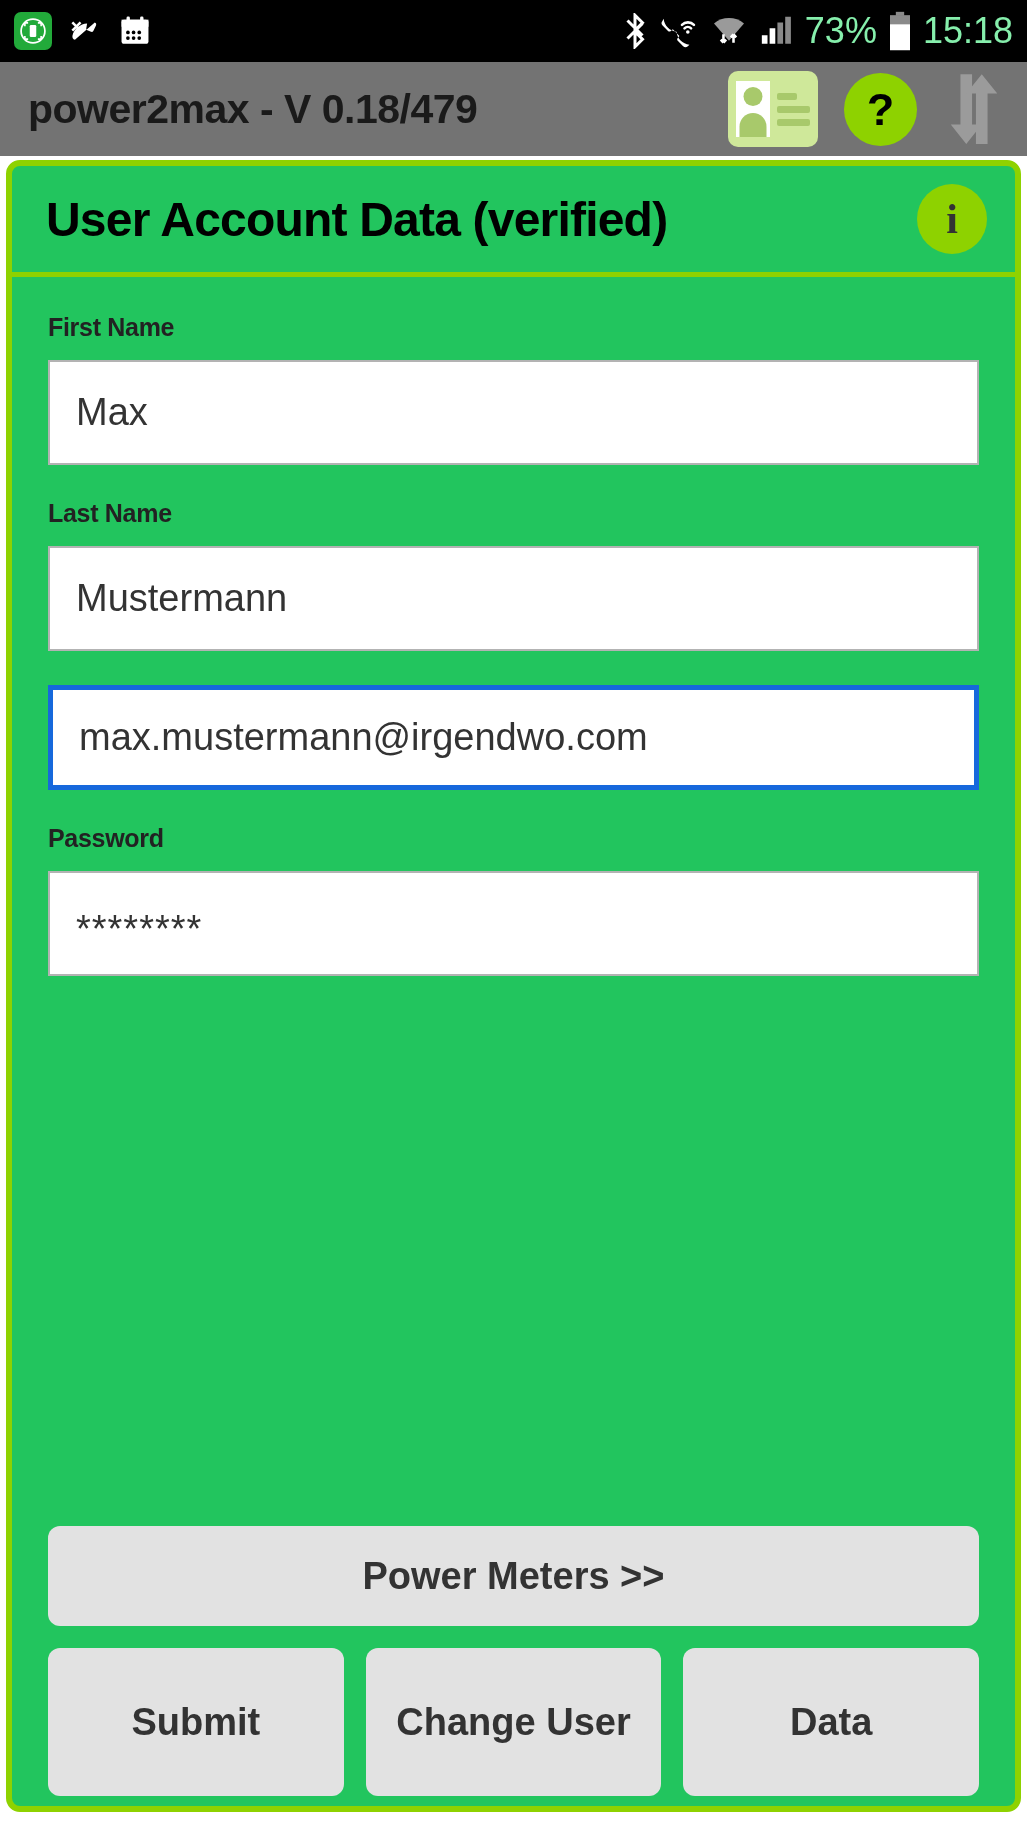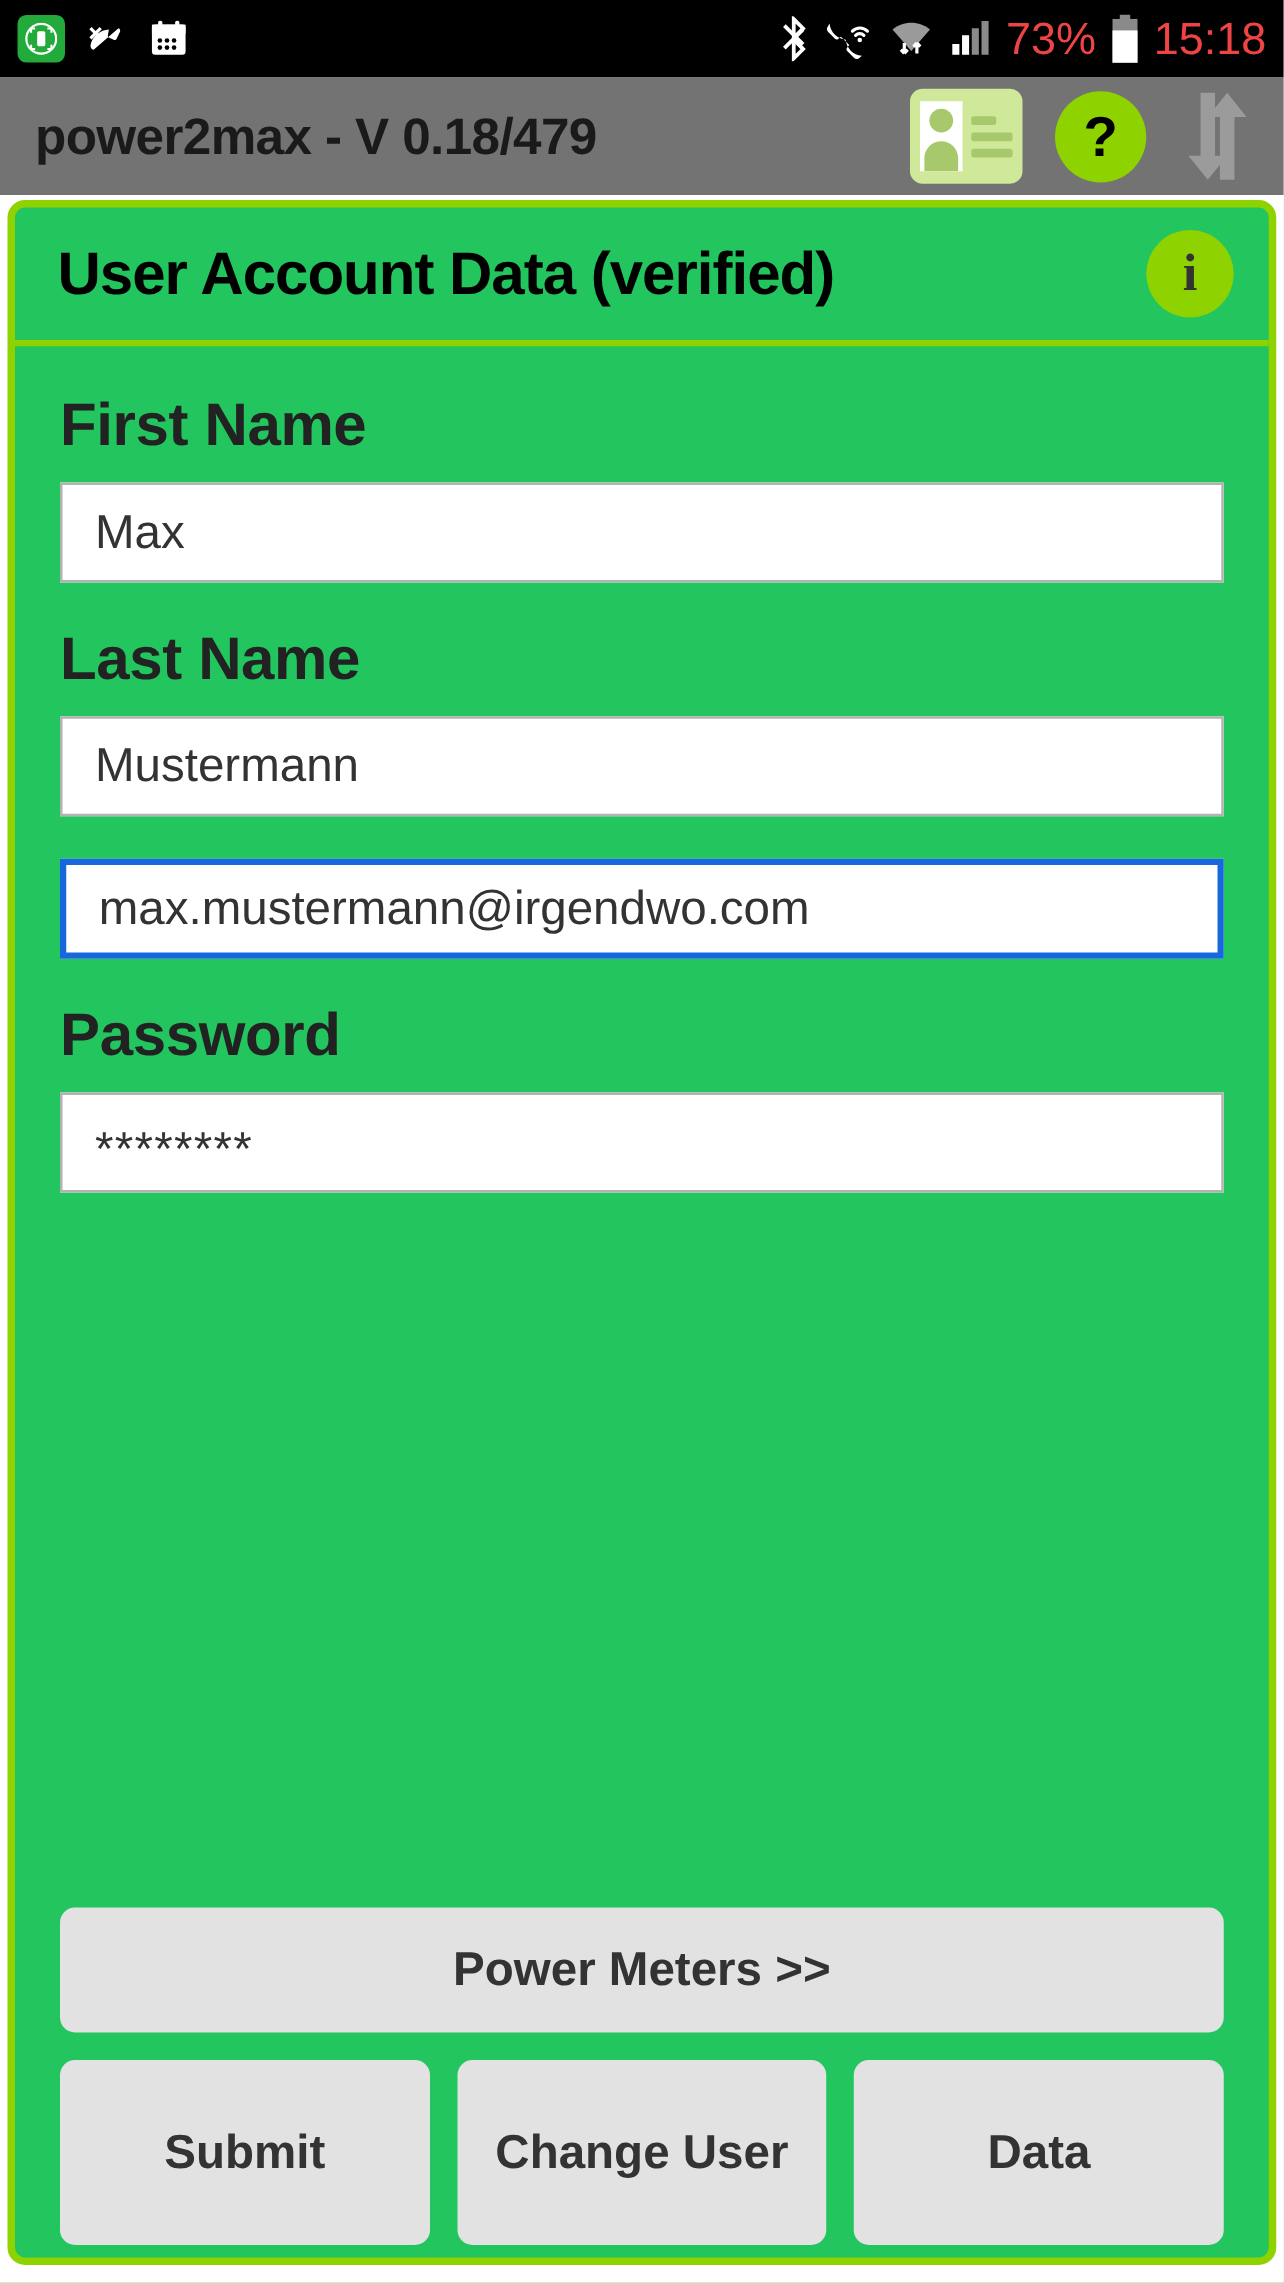--- a/index.html
+++ b/index.html
@@ -29,21 +29,21 @@
     gap: 14px;
     flex: 1;
   }
   .sb-right {
     display: flex;
     align-items: center;
     gap: 11px;
   }
   .sb-icon { display: block; }
   .sb-text {
-    color: #ef4444;
+    color: #86efac;
     font-size: 36px;
     font-family: "Liberation Sans", sans-serif;
     letter-spacing: 0px;
     line-height: 1;
   }
   .app-badge {
     width: 38px; height: 38px;
     background: #22aa3a;
     border-radius: 7px;
     display: flex; align-items: center; justify-content: center;
@@ -171,29 +171,29 @@
   .card-body {
     flex: 1;
     padding: 36px 36px 0 36px;
     box-sizing: border-box;
     display: flex;
     flex-direction: column;
   }
 
   .field { margin-bottom: 34px; }
   .field-label {
-    font-size: 48px;
+    font-size: 25px;
     font-weight: bold;
     color: #222222;
     letter-spacing: -0.3px;
     margin-bottom: 18px;
   }
   .field-input {
     border: 2px solid #b3b3b3;
-    height: 80px;
+    height: 105px;
     display: flex;
     align-items: center;
     padding: 0 26px;
     box-sizing: border-box;
     font-size: 38px;
     color: #333333;
     background: #ffffff;
   }
   .field-input.focused {
     border: 5px solid #1668dc;

